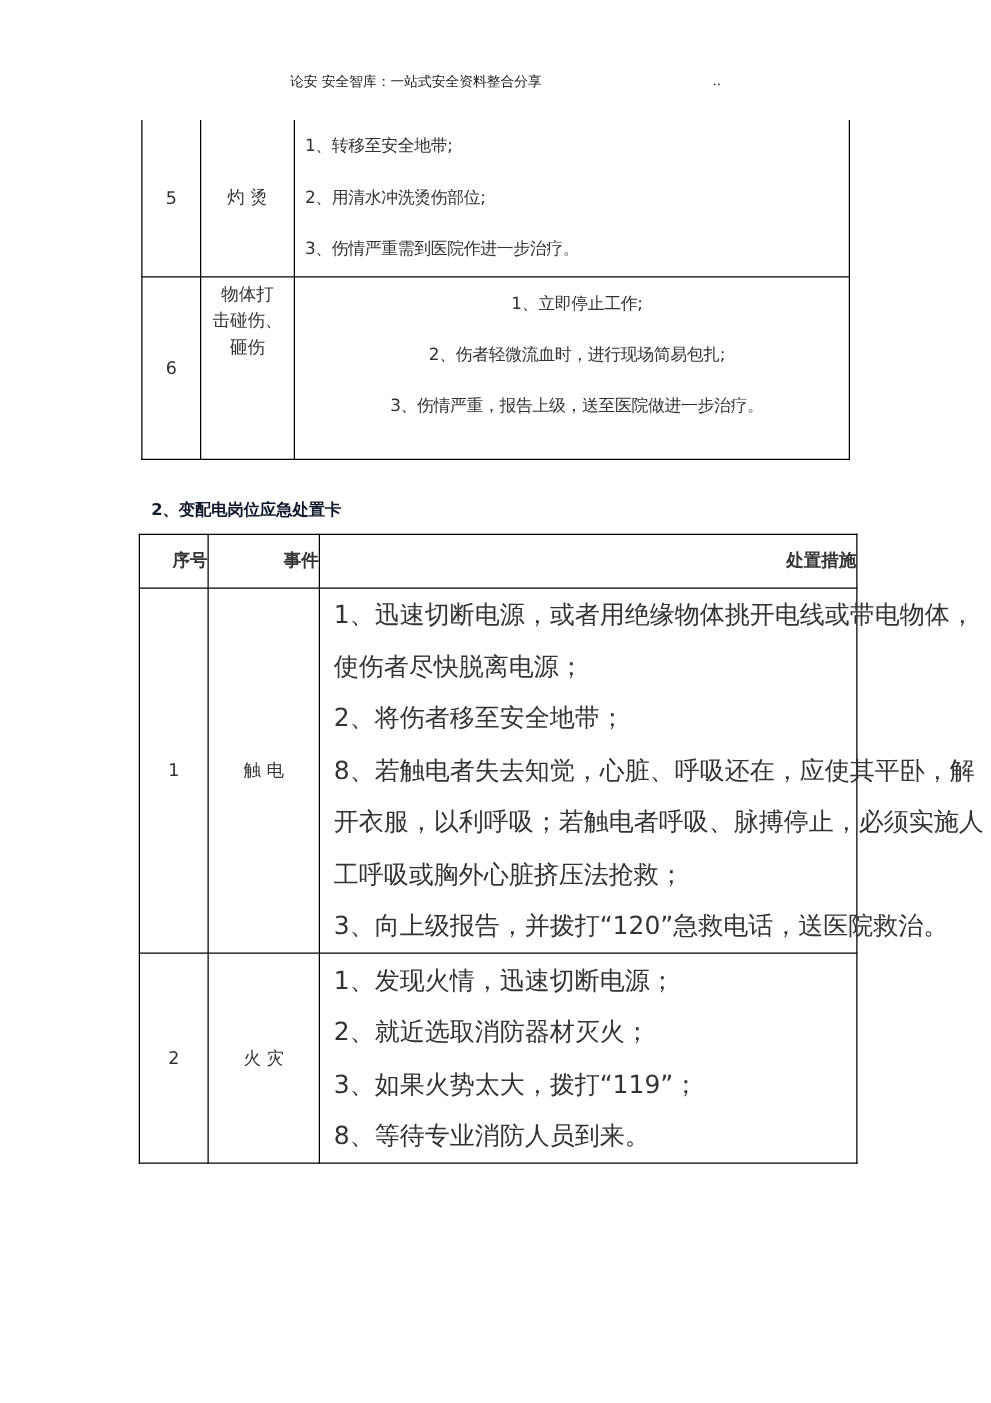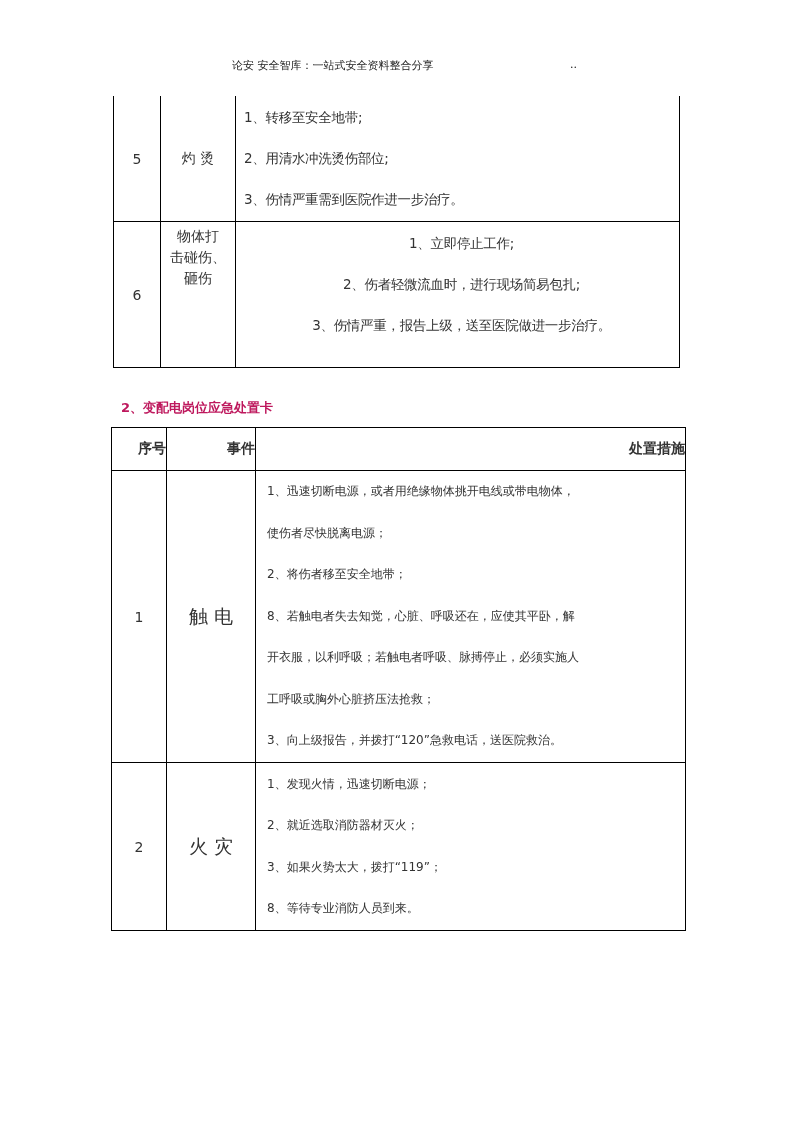--- a/index.html
+++ b/index.html
@@ -16,29 +16,29 @@
   #t1 { left: 113px; top: 96px; width: 567px; }
   #t1 td.col-no { width: 46px; text-align: center; font-size: 14px; }
   #t1 td.col-ev { width: 74px; text-align: center; font-size: 14px; line-height: 21px; }
   #t1 td.col-ms { padding-left: 8px; font-size: 13.5px; letter-spacing: -0.3px; }
   #t1 tr.r1 td { border-top: none; height: 125px; }
   #t1 tr.r2 td { height: 141px; text-align: center; }
   #t1 .line { height: 41px; line-height: 41px; white-space: nowrap; }
   #t1 tr.r2 .ms-wrap { padding-top: 1px; padding-bottom: 18px; }
 
   .section-title { position: absolute; left: 121px; top: 399px; font-size: 13px;
-                   font-weight: bold; color: #be185d; }
+                   font-weight: bold; color: #0f172a; }
 
   #t2 { left: 111px; top: 427px; width: 575px; }
   #t2 th { font-size: 14px; font-weight: bold; height: 42px; text-align: right; color: #333; }
   #t2 .c-no { width: 54px; }
   #t2 .c-ev { width: 88px; }
   #t2 td.col-no { text-align: center; font-size: 14px; }
-  #t2 td.col-ev { text-align: center; font-size: 19px; }
-  #t2 td.col-ms { padding-left: 11px; padding-right: 8px; font-size: 12px; }
+  #t2 td.col-ev { text-align: center; font-size: 14px; }
+  #t2 td.col-ms { padding-left: 11px; padding-right: 8px; font-size: 20px; }
   #t2 .line { height: 41.5px; line-height: 41.5px; white-space: nowrap; }
   #t2 tr.r1 td { height: 291px; }
   #t2 tr.r2 td { height: 167px; }
   #t2 tr.r3 td { height: 90px; }
 </style>
 </head>
 <body>
 
 <div class="header">
   <span class="title">论安  安全智库：一站式安全资料整合分享</span>

